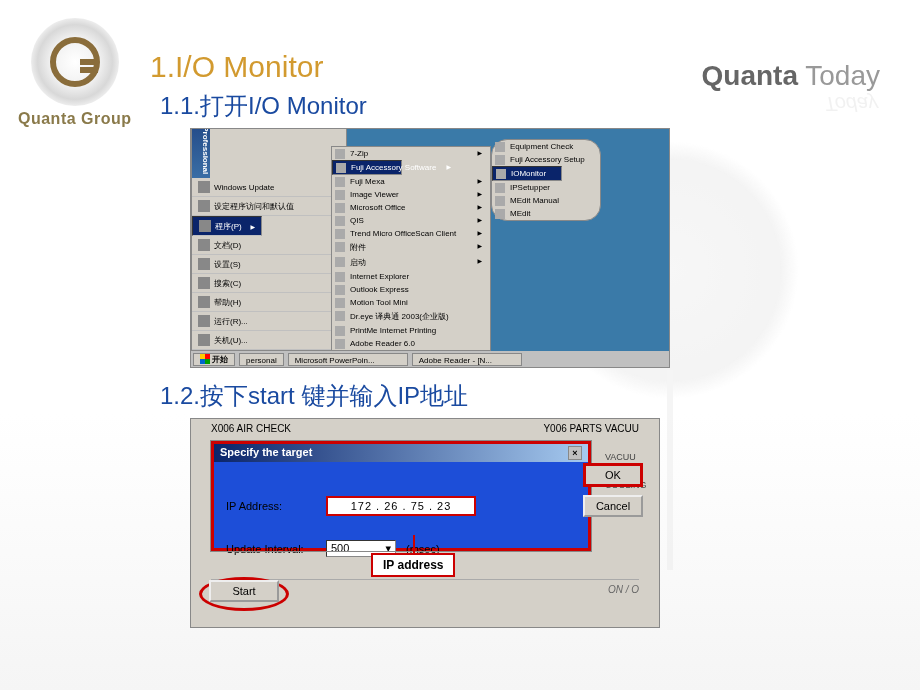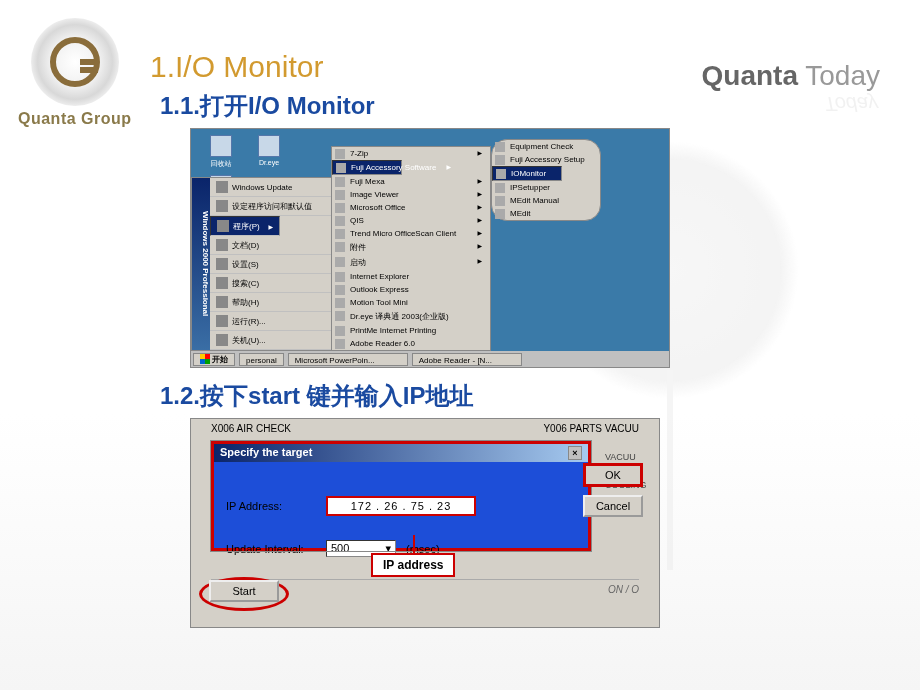--- a/index.html
+++ b/index.html
@@ -102,21 +102,21 @@
   }
   .h1 {
     font-size: 30px;
     color: #d29a2f;
     font-weight: normal;
     margin-bottom: 6px;
   }
   .h2 {
     font-size: 24px;
     color: #1a4aa0;
-    font-weight: bold;
+    font-weight: normal;
     margin-bottom: 6px;
     margin-left: 10px;
   }
   .h2b { margin-top: 12px; }
 
   
   .shot1 {
     width: 480px;
     height: 240px;
     background: #3a7aa8;
@@ -141,20 +141,21 @@
     border: 1px solid #5577aa;
   }
   .startpanel {
     position: absolute;
     left: 0;
     bottom: 16px;
     width: 156px;
     background: #d4d0c8;
     border: 1px solid #888;
     display: flex;
+    flex-direction: column;
   }
   .startpanel .banner {
     width: 18px;
     background: linear-gradient(180deg, #0a246a, #3a6ea5);
     color: white;
     writing-mode: vertical-rl;
     text-align: center;
     font-size: 8px;
     padding: 4px 0;
     font-weight: bold;

